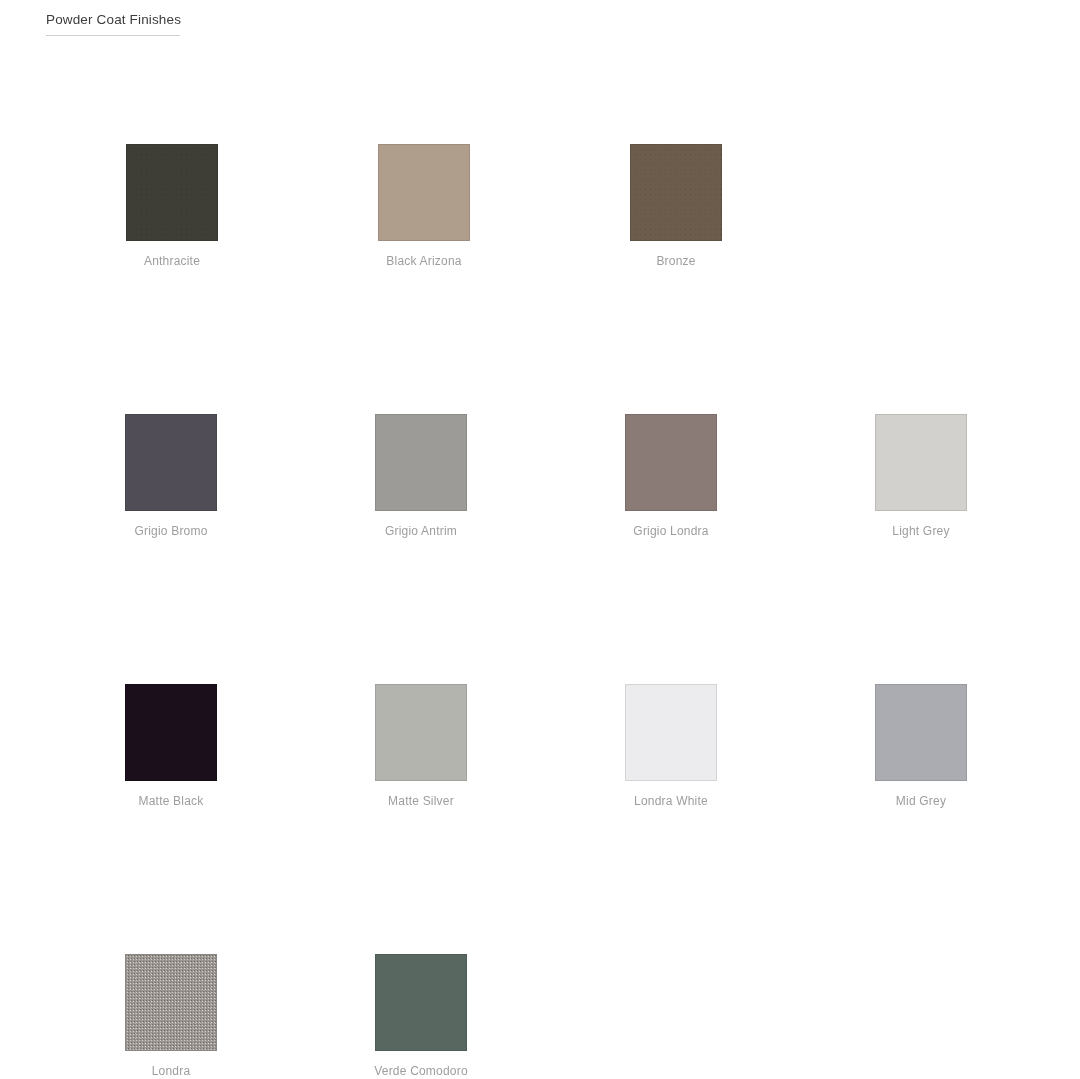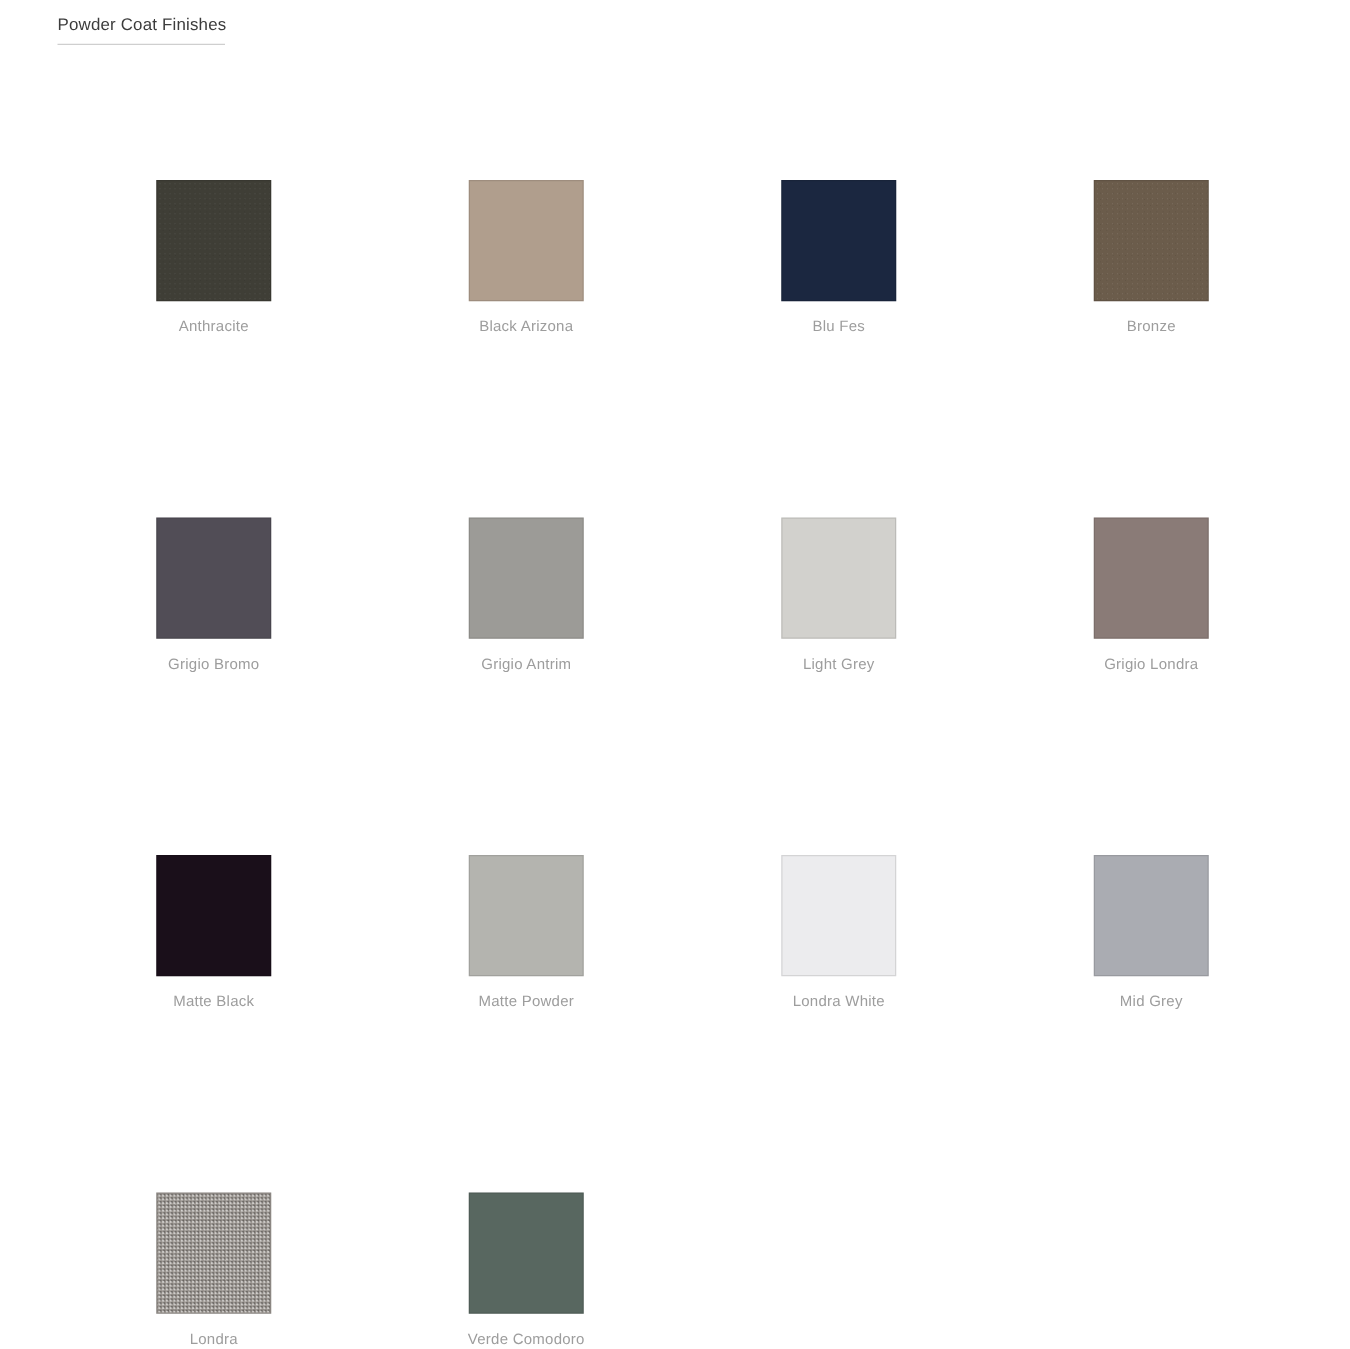--- a/index.html
+++ b/index.html
@@ -129,69 +129,63 @@
           <div class="swatch-label">Anthracite</div>
         </div>
         <div class="swatch-cell">
           <div class="swatch-chip-wrap">
             <div class="swatch-chip" title="Beige Arizona" style="background: rgb(176, 158, 141);"></div>
           </div>
           <div class="swatch-label">Black Arizona</div>
         </div>
         <div class="swatch-cell">
           <div class="swatch-chip-wrap">
-            <div class="swatch-chip" title="Blu Fes" style="background: rgb(27, 39, 64);"></div>
-          </div>
-          <div class="swatch-label">Blu Fes</div>
-        </div>
-        <div class="swatch-cell">
-          <div class="swatch-chip-wrap">
             <div class="swatch-chip grain-soft" title="Bronze" style="background: rgb(107, 92, 75);"></div>
           </div>
           <div class="swatch-label">Bronze</div>
         </div>
       </div>
       <div class="swatch-row">
         <div class="swatch-cell">
           <div class="swatch-chip-wrap">
             <div class="swatch-chip" title="Grigio Bromo" style="background: rgb(81, 77, 86);"></div>
           </div>
           <div class="swatch-label">Grigio Bromo</div>
         </div>
         <div class="swatch-cell">
           <div class="swatch-chip-wrap">
             <div class="swatch-chip" title="Grigio Antrim" style="background: rgb(156, 155, 151);"></div>
           </div>
           <div class="swatch-label">Grigio Antrim</div>
         </div>
         <div class="swatch-cell">
           <div class="swatch-chip-wrap">
+            <div class="swatch-chip" title="Grigio Londra" style="background: rgb(138, 123, 119);"></div>
+          </div>
+          <div class="swatch-label">Grigio Londra</div>
+        </div>
+        <div class="swatch-cell">
+          <div class="swatch-chip-wrap">
             <div class="swatch-chip" title="Light Grey" style="background: rgb(210, 209, 205);"></div>
           </div>
           <div class="swatch-label">Light Grey</div>
         </div>
-        <div class="swatch-cell">
-          <div class="swatch-chip-wrap">
-            <div class="swatch-chip" title="Grigio Londra" style="background: rgb(138, 123, 119);"></div>
-          </div>
-          <div class="swatch-label">Grigio Londra</div>
-        </div>
       </div>
       <div class="swatch-row">
         <div class="swatch-cell">
           <div class="swatch-chip-wrap">
             <div class="swatch-chip" title="Matte Black" style="background: rgb(26, 15, 26);"></div>
           </div>
           <div class="swatch-label">Matte Black</div>
         </div>
         <div class="swatch-cell">
           <div class="swatch-chip-wrap">
             <div class="swatch-chip" title="Matte Silver" style="background: rgb(180, 180, 175);"></div>
           </div>
-          <div class="swatch-label">Matte Powder</div>
+          <div class="swatch-label">Matte Silver</div>
         </div>
         <div class="swatch-cell">
           <div class="swatch-chip-wrap">
             <div class="swatch-chip" title="Matte White" style="background: rgb(236, 236, 238);"></div>
           </div>
           <div class="swatch-label">Londra White</div>
         </div>
         <div class="swatch-cell">
           <div class="swatch-chip-wrap">
             <div class="swatch-chip" title="Mid Grey" style="background: rgb(170, 172, 178);"></div>

